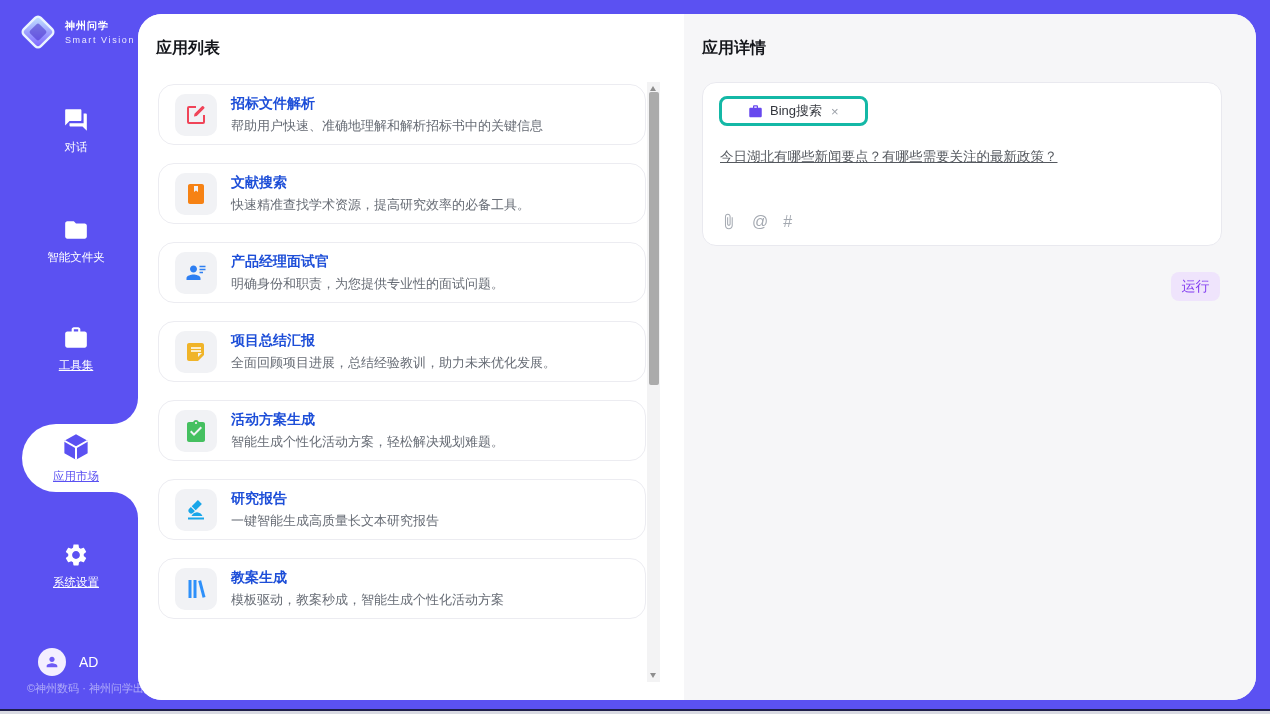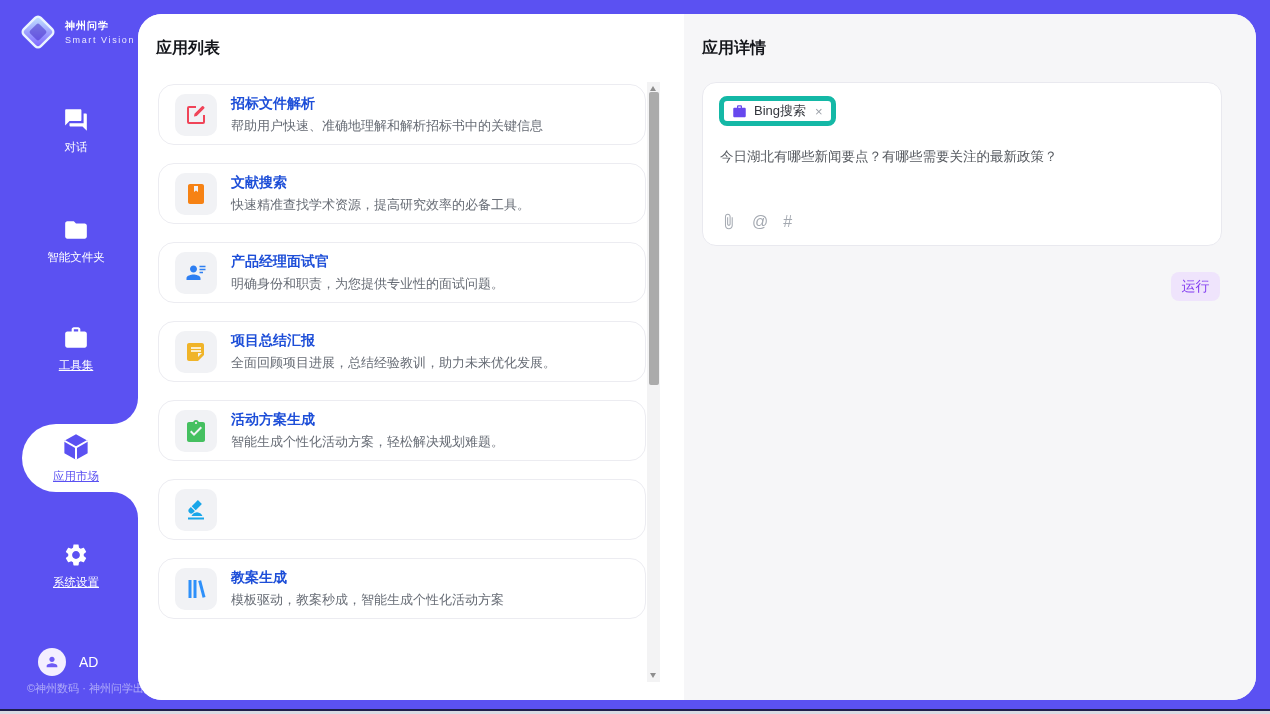--- a/index.html
+++ b/index.html
@@ -66,24 +66,24 @@
   .sb-btn{position:absolute;left:0;width:13px;height:13px;cursor:pointer;}
   .sb-btn.up{top:0;}
   .sb-btn.down{bottom:0;}
   .sb-btn.up::after{content:"";position:absolute;left:3px;top:4px;border-left:3.5px solid transparent;border-right:3.5px solid transparent;border-bottom:5px solid #8E8E8E;}
   .sb-btn.down::after{content:"";position:absolute;left:3px;top:4px;border-left:3.5px solid transparent;border-right:3.5px solid transparent;border-top:5px solid #8E8E8E;}
   .sb-thumb{position:absolute;left:1.5px;top:10px;width:10px;height:293px;background:#ABABAB;border-radius:2px;cursor:grab;}
 
   
   .detail-pane{position:relative;flex:1;background:#F6F6F8;height:100%;}
   .detail-card{position:absolute;left:18px;top:68px;width:520px;height:164px;background:#fff;border:1px solid #E9E9EF;border-radius:14px;}
-  .tool-tag{position:absolute;left:16px;top:13px;height:30px;display:inline-flex;align-items:center;gap:7px;padding:0 8px;border:5px solid #14b8a6;border-radius:8px;background:#fff;font-size:13px;color:#33363D;cursor:pointer;}
+  .tool-tag{position:absolute;left:16px;top:13px;height:30px;display:inline-flex;align-items:center;gap:7px;padding:0 26px;border:3px solid #14b8a6;border-radius:8px;background:#fff;font-size:13px;color:#33363D;cursor:pointer;}
   .tag-icon{width:15px;height:15px;display:inline-block;}
   .tag-close{color:#9BA0A8;font-size:13px;margin-left:2px;cursor:pointer;}
-  .query-text{position:absolute;left:17px;top:64px;width:486px;font-size:13.5px;color:#55595F;line-height:1.5;cursor:text;}
+  .query-text{position:absolute;left:17px;top:64px;width:486px;font-size:13.5px;color:#55595F;line-height:1.5;cursor:text;text-decoration:underline;}
   .input-icons{position:absolute;left:17px;top:130px;display:flex;align-items:center;gap:15px;color:#A4A9B1;}
   .icon-attach{width:17px;height:17px;display:block;cursor:pointer;}
   .icon-at,.icon-hash{font-size:16px;line-height:1;cursor:pointer;}
   .run-btn{position:absolute;left:487px;top:258px;width:49px;height:29px;background:#EFE4FC;color:#8440F0;font-size:14px;border:none;border-radius:8px;cursor:pointer;font-family:inherit;}
 </style>
 </head>
 <body>
 
 <div>
 
@@ -221,20 +221,24 @@
   </div>
           <div class="app-card">
     <div class="tile">
       <span class="app-icon"><svg viewBox="0 0 24 24" width="100%" height="100%">
                   <path fill="#18A6E9" d="M13.9 2.1l4 4-6.2 6.2-4-4z"></path>
                   <path fill="#18A6E9" d="M6.9 9.1l4 4-1.5 1.5a2.83 2.83 0 1 1-4-4z"></path>
                   <path fill="#18A6E9" d="M4 19.5h16v2H4z"></path>
                   <path fill="#18A6E9" d="M13 14.3c2.9.4 4.9 2 5.4 3.7H7.6c.5-1.7 2.5-3.3 5.4-3.7z"></path>
                 </svg></span>
     </div>
+    <div class="app-meta">
+      <div class="app-name">研究报告</div>
+      <div class="app-desc">一键智能生成高质量长文本研究报告</div>
+    </div>
   </div>
           <div class="app-card">
     <div class="tile">
       <span class="app-icon"><svg viewBox="0 0 24 24" width="100%" height="100%">
                   <path fill="#2E90FA" d="M4.5 3h3v18h-3z"></path>
                   <path fill="#2E90FA" d="M9.5 3h3v18h-3z"></path>
                   <path fill="#2E90FA" d="M14.2 4.1l2.9-.8 4.4 16.6-2.9.8z"></path>
                 </svg></span>
     </div>
     <div class="app-meta">

